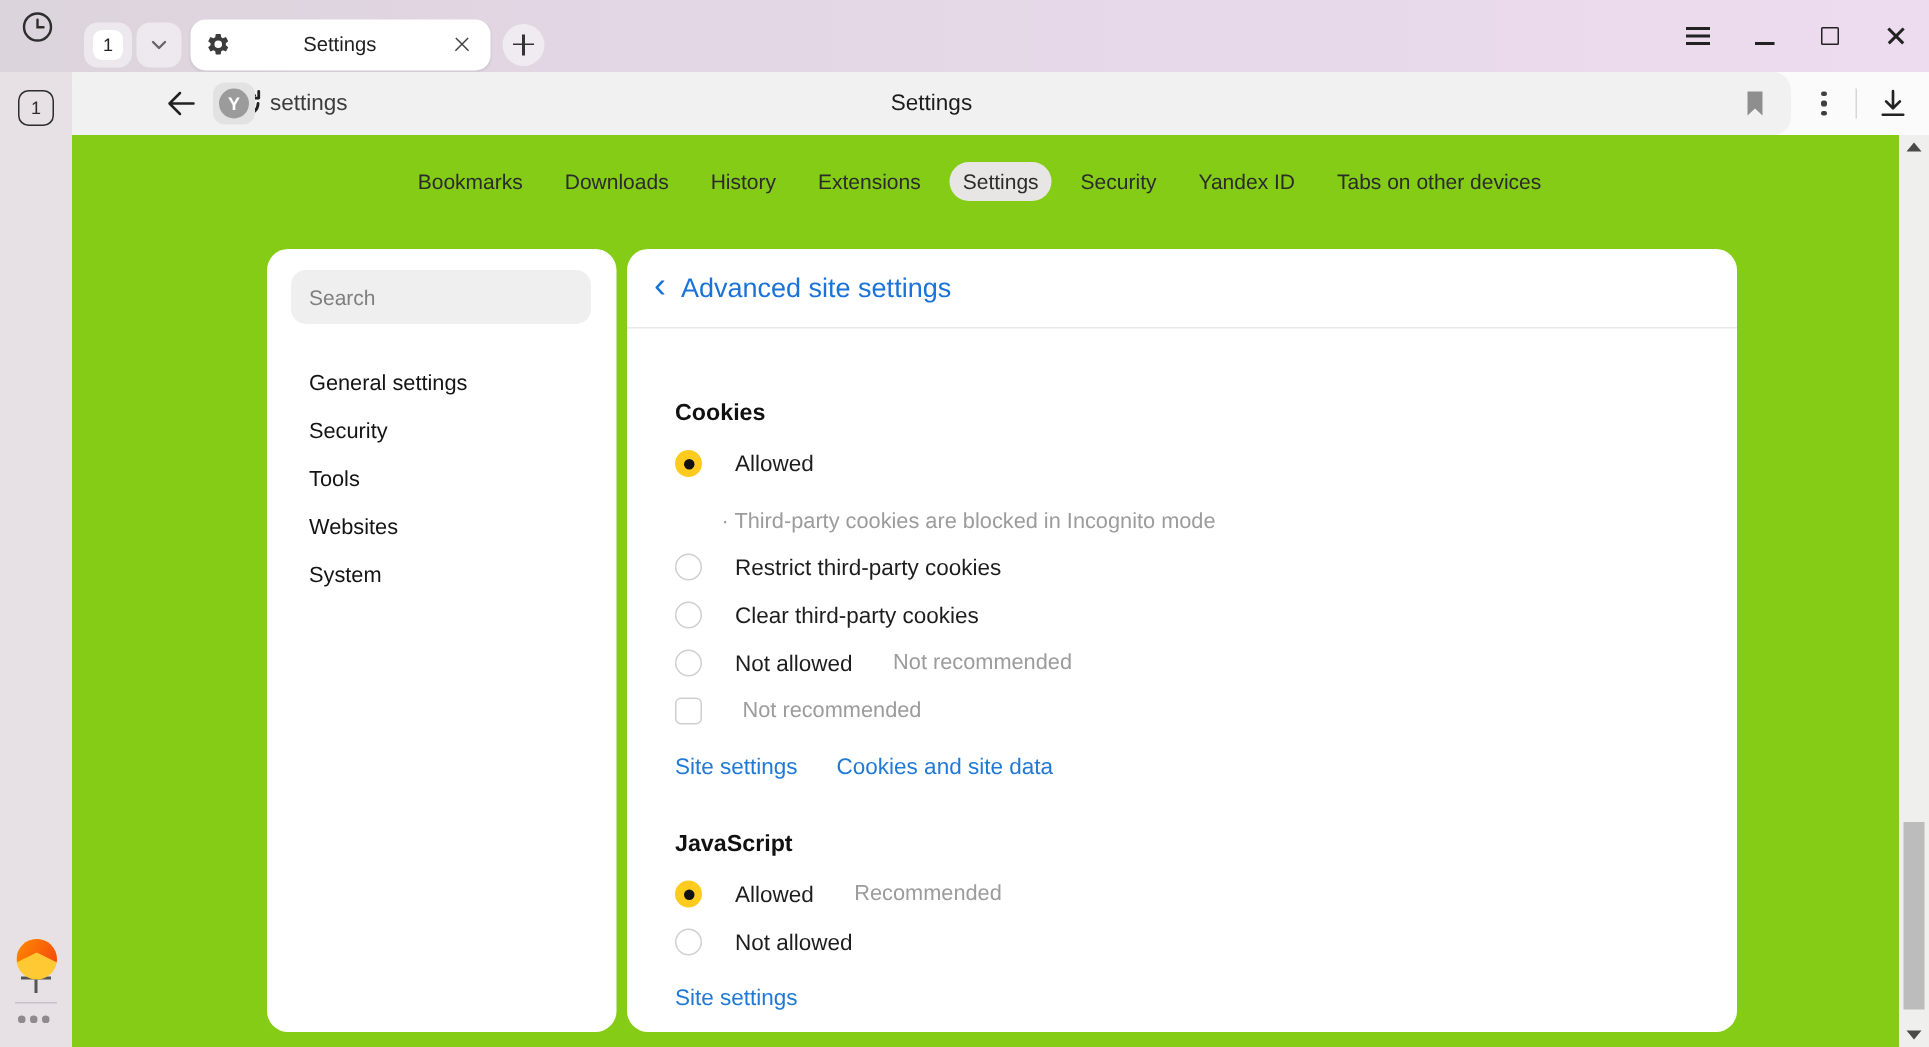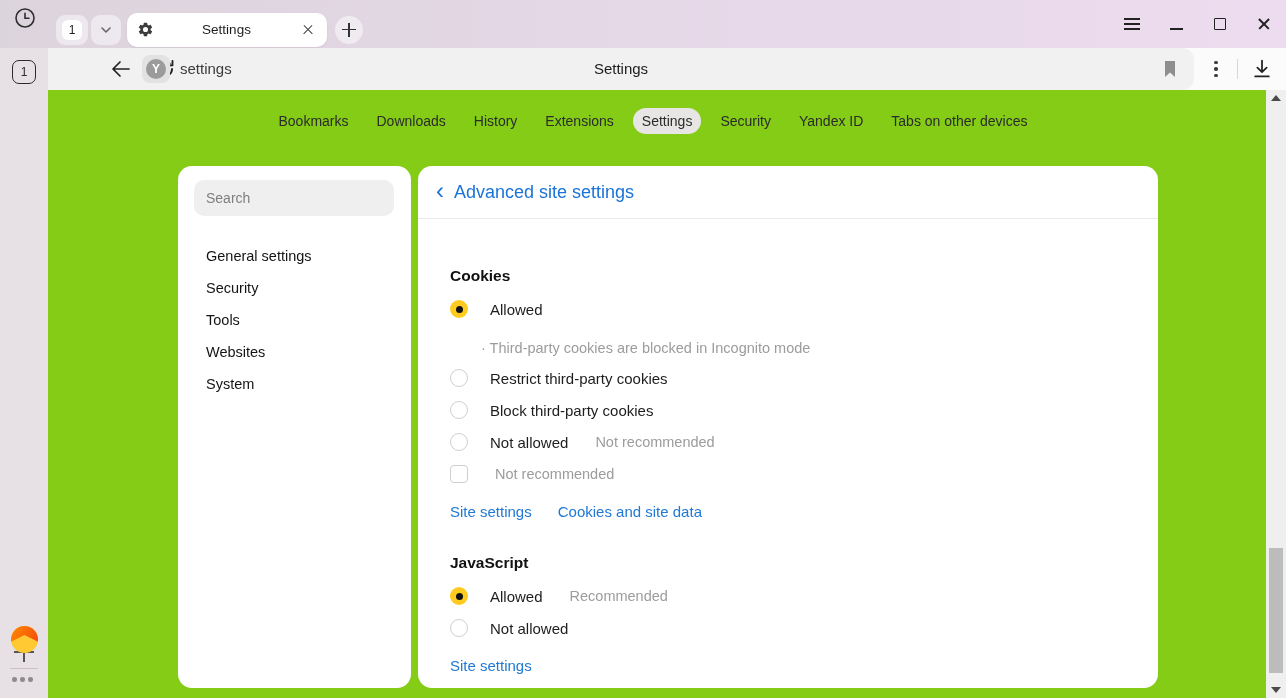--- a/index.html
+++ b/index.html
@@ -272,21 +272,21 @@
 
       <div class="info-note">· Third-party cookies are blocked in Incognito mode</div>
 
       <div class="opt-row">
         <span class="radio"></span>
         <span class="opt-label">Restrict third-party cookies</span>
       </div>
 
       <div class="opt-row">
         <span class="radio"></span>
-        <span class="opt-label">Block third-party cookies</span>
+        <span class="opt-label">Clear third-party cookies</span>
       </div>
 
       <div class="opt-row">
         <span class="radio"></span>
         <span class="opt-label">Not allowed</span>
         <span class="opt-note">Not recommended</span>
       </div>
 
       <div class="opt-row">
         <span class="checkbox"></span>

